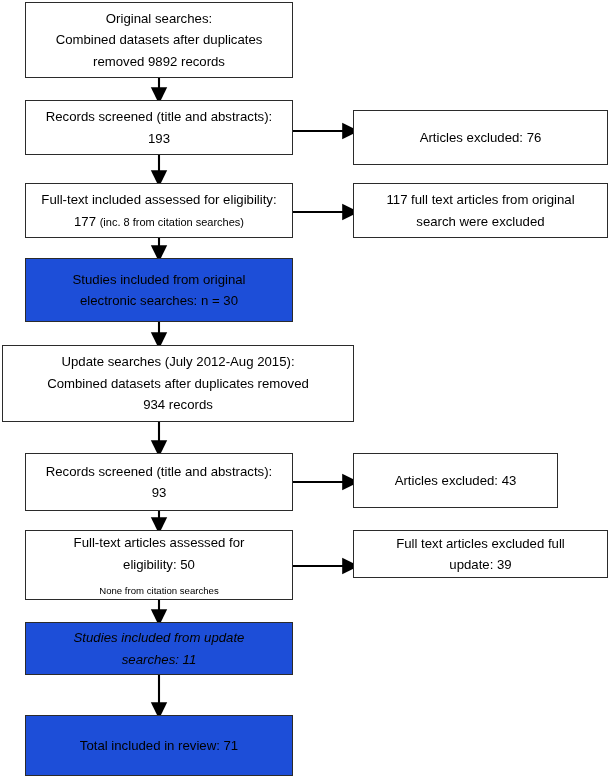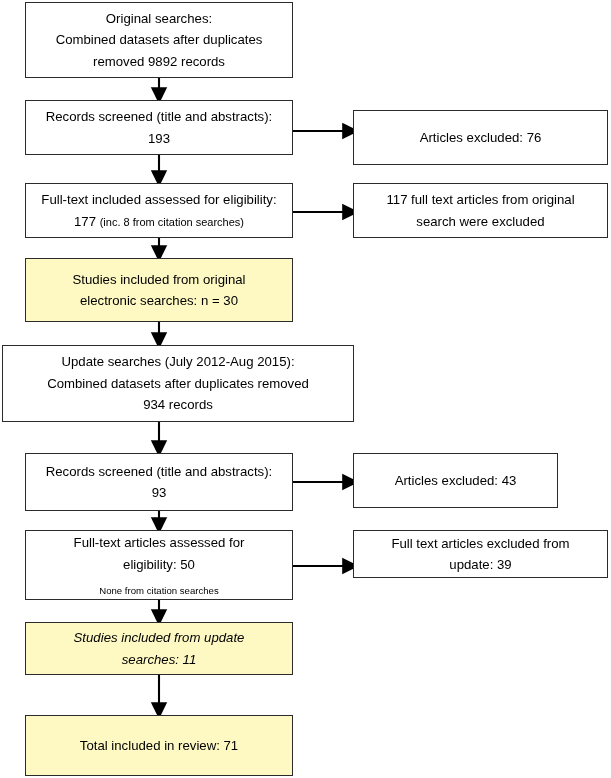--- a/index.html
+++ b/index.html
@@ -27,21 +27,21 @@
     flex-direction: column;
     align-items: center;
     justify-content: center;
     text-align: left;
     color: #000000;
     font-size: 13.2px;
     line-height: 1.62;
     padding: 20px 6px;
   }
   .node.shaded {
-    background: #fef9c3;
+    background: #1d4ed8;
   }
   .line {
     display: block;
     white-space: nowrap;
   }
   .line .small {
     font-size: 11px;
     line-height: 1.3;
   }
   .line.smallline {
@@ -142,21 +142,21 @@
     <span class="line">Articles excluded: 43</span>
   </div>
 
   <div class="node" style="left:25px;top:530px;width:268px;height:70px;">
     <span class="line">Full-text articles assessed for</span>
     <span class="line">eligibility: 50</span>
     <span class="line smallline">None from citation searches</span>
   </div>
 
   <div class="node" style="left:353px;top:530px;width:255px;height:48px;">
-    <span class="line">Full text articles excluded from</span>
+    <span class="line">Full text articles excluded full</span>
     <span class="line">update: 39</span>
   </div>
 
   <div class="node shaded" style="left:25px;top:622px;width:268px;height:53px;font-style:italic;">
     <span class="line">Studies included from update</span>
     <span class="line">searches:  11</span>
   </div>
 
   <div class="node shaded" style="left:25px;top:715px;width:268px;height:61px;">
     <span class="line">Total included in review:  71</span>

